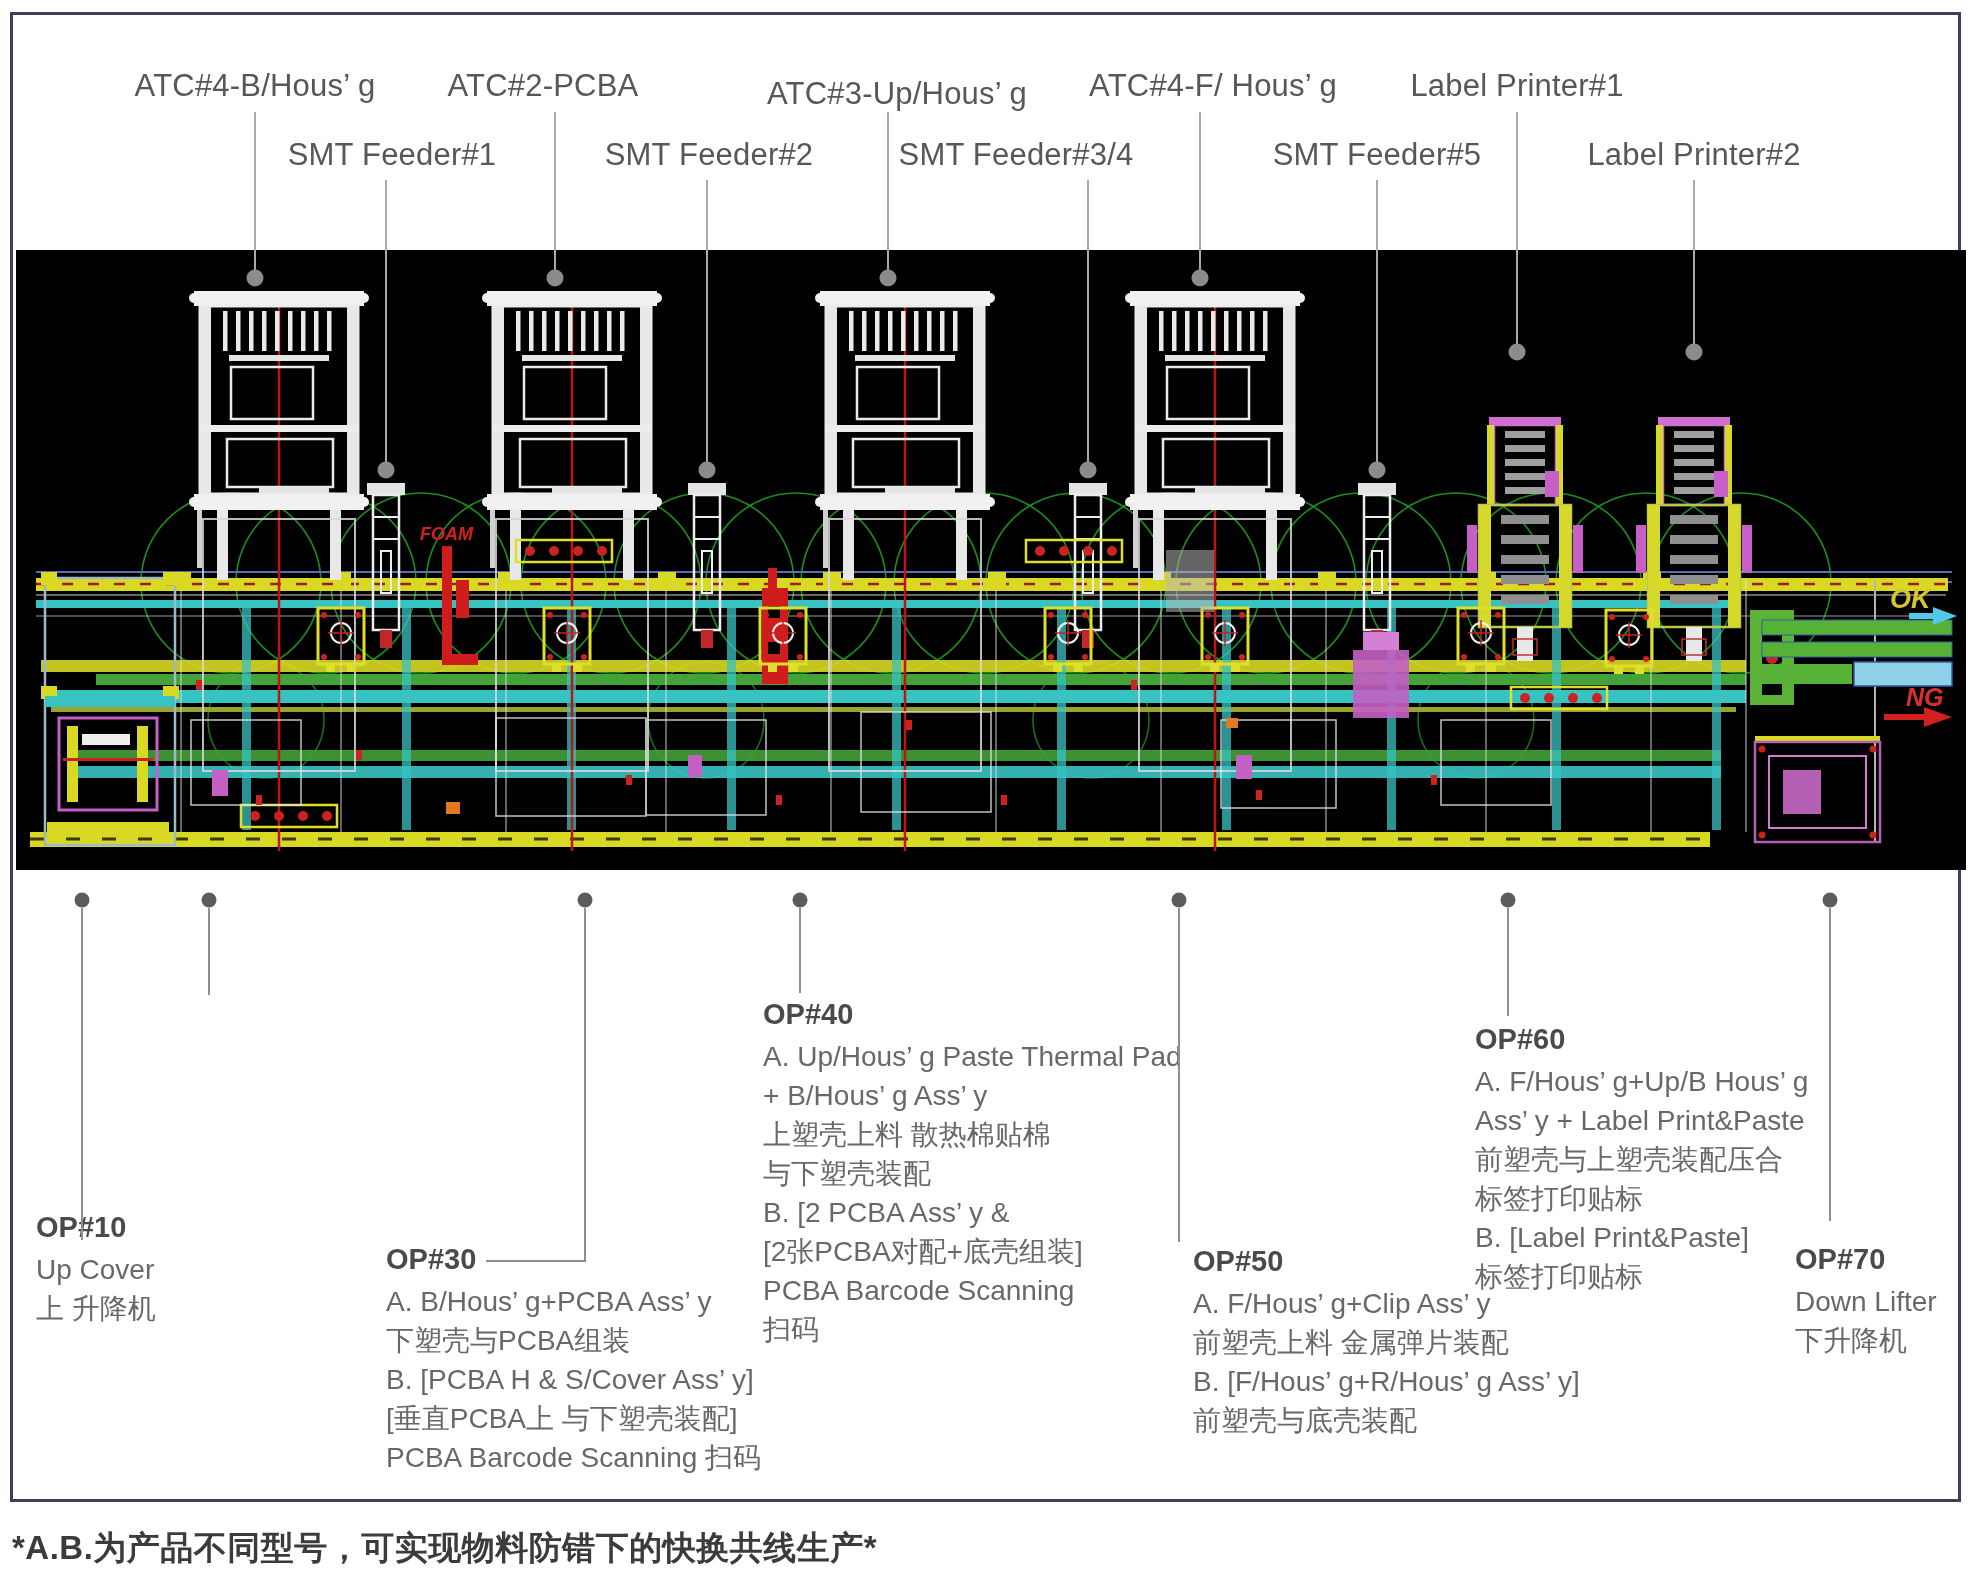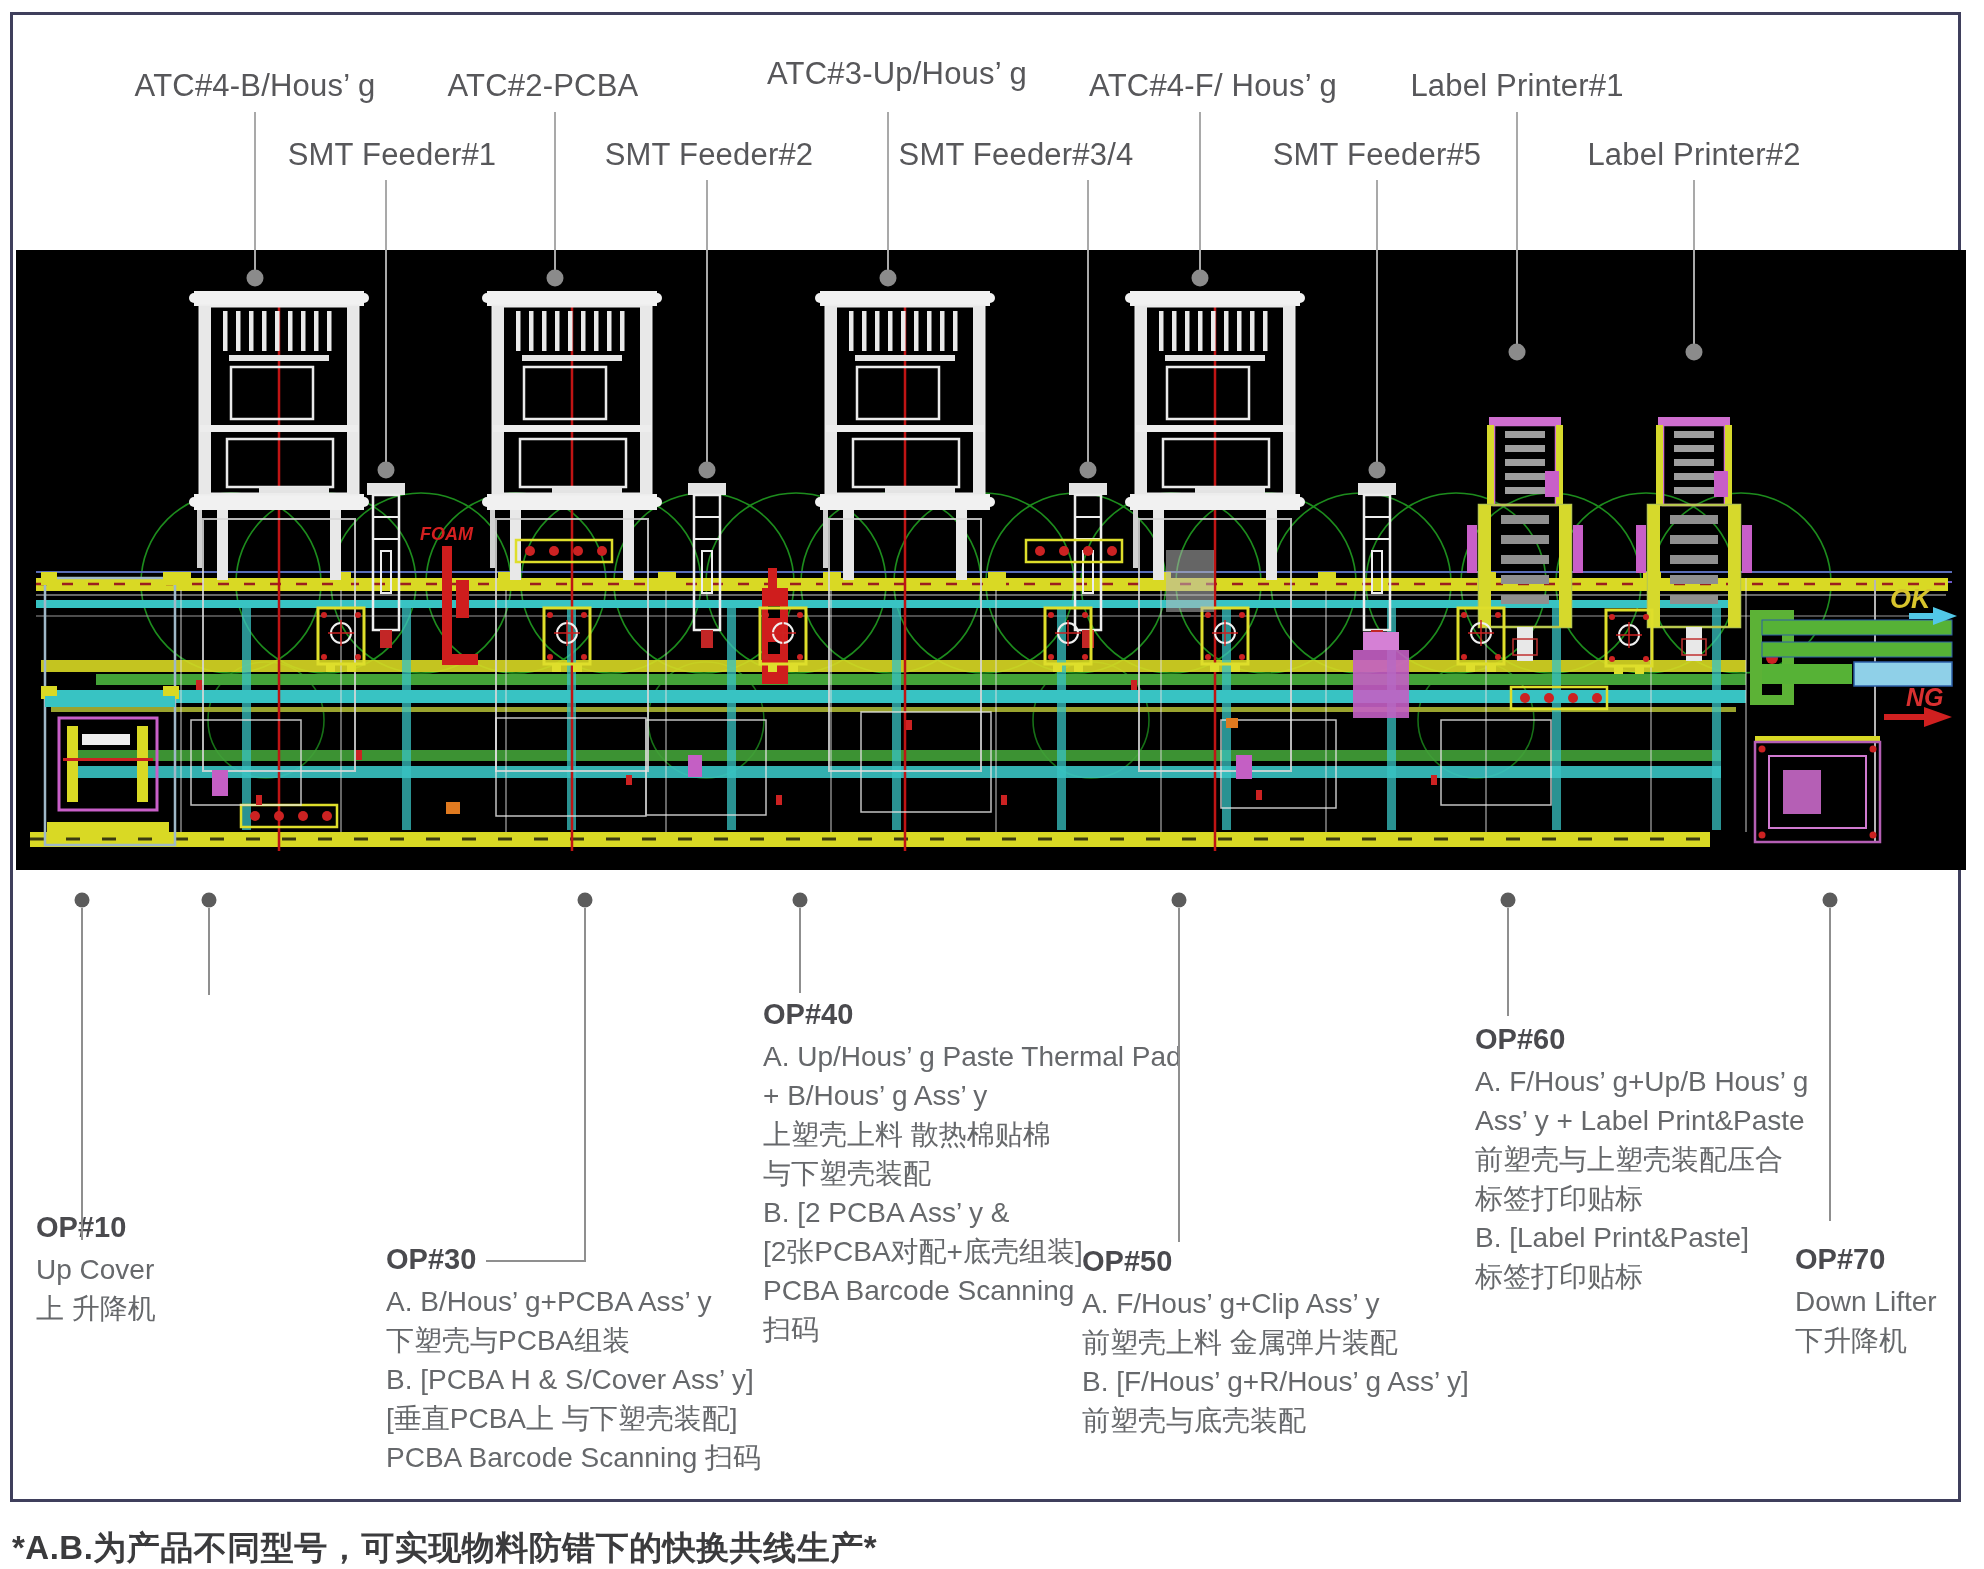--- a/index.html
+++ b/index.html
@@ -24,21 +24,21 @@
 </style>
 </head>
 <body>
 
 <div class="page">
 
   <div class="frame"></div>
 
   <div class="toplabel" style="left:255px;top:68px">ATC#4-B/Hous’ g</div>
   <div class="toplabel" style="left:543px;top:68px">ATC#2-PCBA</div>
-  <div class="toplabel" style="left:897px;top:56px">ATC#3-Up/Hous’ g</div>
+  <div class="toplabel" style="left:897px;top:76px">ATC#3-Up/Hous’ g</div>
   <div class="toplabel" style="left:1213px;top:68px">ATC#4-F/ Hous’ g</div>
   <div class="toplabel" style="left:1517px;top:68px">Label Printer#1</div>
   <div class="toplabel" style="left:392px;top:137px">SMT Feeder#1</div>
   <div class="toplabel" style="left:709px;top:137px">SMT Feeder#2</div>
   <div class="toplabel" style="left:1016px;top:137px">SMT Feeder#3/4</div>
   <div class="toplabel" style="left:1377px;top:137px">SMT Feeder#5</div>
   <div class="toplabel" style="left:1694px;top:137px">Label Printer#2</div>
 
   <div class="vline" style="left:255px;top:112px;height:158px"></div>
   <div class="vline" style="left:555px;top:112px;height:158px"></div>
@@ -386,21 +386,21 @@
         <div class="op-line">A. Up/Hous’ g Paste Thermal Pad</div>
         <div class="op-line">+ B/Hous’ g Ass’ y</div>
         <div class="op-line">上塑壳上料 散热棉贴棉</div>
         <div class="op-line">与下塑壳装配</div>
         <div class="op-line">B. [2 PCBA Ass’ y &amp;</div>
         <div class="op-line">[2张PCBA对配+底壳组装]</div>
         <div class="op-line">PCBA Barcode Scanning</div>
         <div class="op-line">扫码</div>
       </div>
   </div>
-  <div class="op" style="left:1082px;top:1242px">
+  <div class="op" style="left:1193px;top:1242px">
     <div class="op-title">OP#50</div>
     <div>
         <div class="op-line">A. F/Hous’ g+Clip Ass’ y</div>
         <div class="op-line">前塑壳上料 金属弹片装配</div>
         <div class="op-line">B. [F/Hous’ g+R/Hous’ g Ass’ y]</div>
         <div class="op-line">前塑壳与底壳装配</div>
       </div>
   </div>
   <div class="op" style="left:1475px;top:1020px">
     <div class="op-title">OP#60</div>

